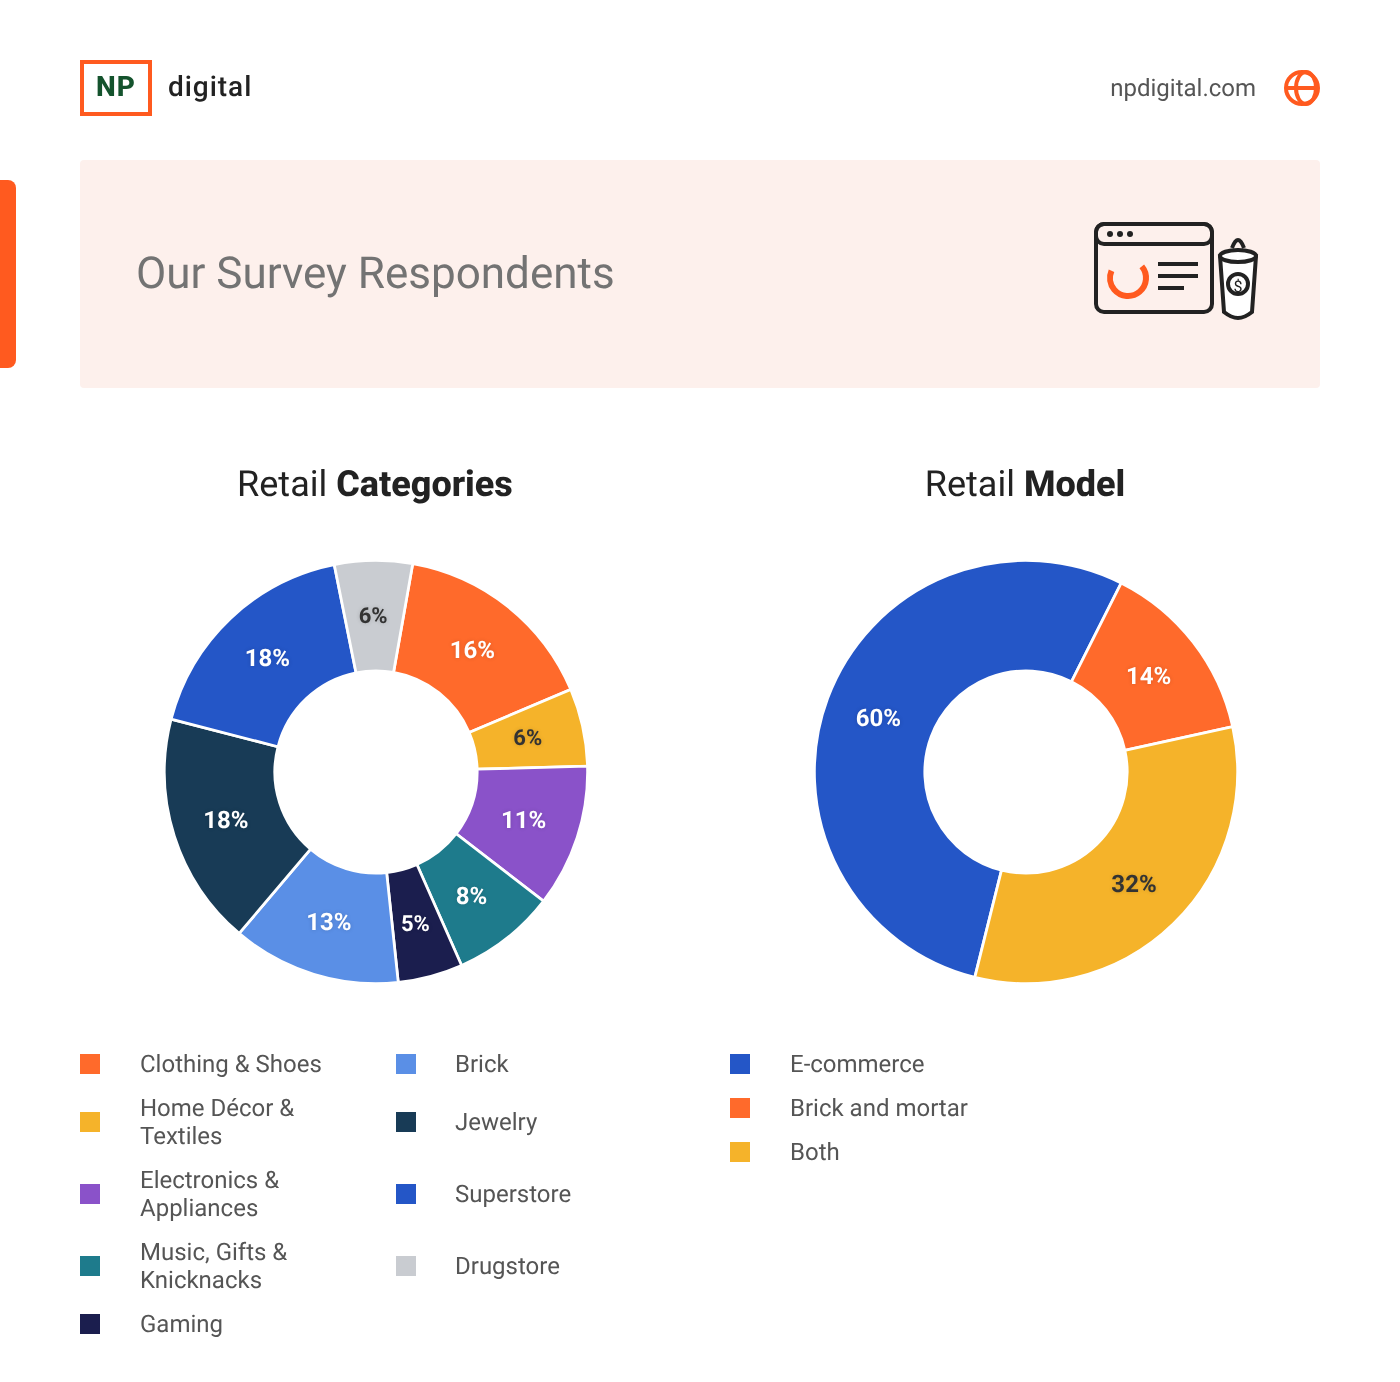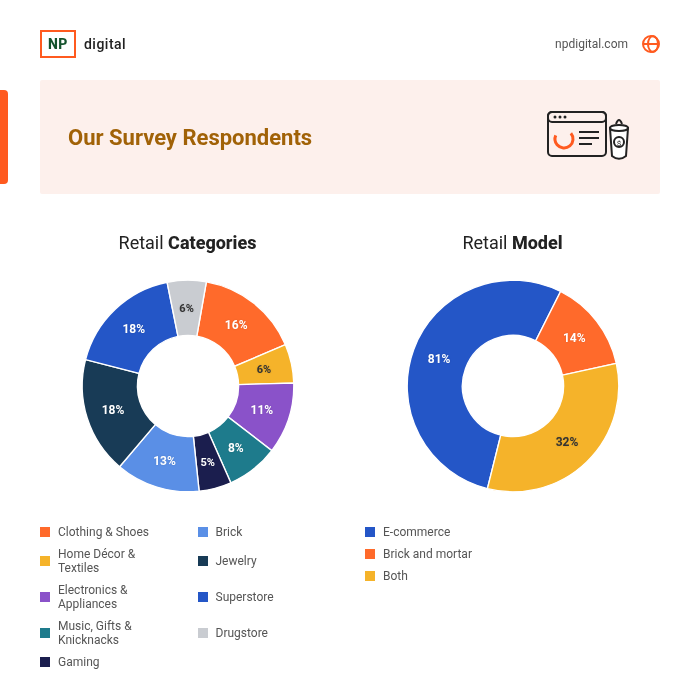--- a/index.html
+++ b/index.html
@@ -48,21 +48,21 @@
     margin-bottom: 38px;
   }
   .hero::before {
     content:"";
     position:absolute;
     left:-40px; top:10px; bottom:10px;
     width:8px;
     background:#ff5a1f;
     border-radius:0 4px 4px 0;
   }
-  .hero-title { font-size: 22px; font-weight: 700; color:#a16207; }
+  .hero-title { font-size: 22px; font-weight: 400; color:#737373; }
 
   .charts-row {
     display:flex;
     justify-content: space-between;
     gap: 30px;
     margin-bottom: 10px;
   }
   .chart-block { flex:1; display:flex; flex-direction:column; align-items:center; }
   .chart-title { font-size:18px; color:#222; margin-bottom:18px; font-weight:400; }
   .chart-title b { font-weight:800; }
@@ -77,21 +77,21 @@
   .legend {
     display:flex;
     flex-wrap:wrap;
     width:100%;
     font-size:12px;
     color:#555;
     gap: 8px 20px;
   }
   .legend.two-col .legend-item { width: calc(50% - 10px); }
   .legend.one-col .legend-item { width: 100%; }
-  .legend-item { display:flex; align-items:center; gap:8px; }
+  .legend-item { display:flex; align-items:center; gap:20px; }
   .swatch { width:10px; height:10px; flex:0 0 10px; }
 </style>
 </head>
 <body>
 
 <div class="top-bar">
   <div class="logo">
     <span class="logo-box">NP</span>
     <span class="logo-text">digital</span>
   </div>
@@ -185,21 +185,21 @@
   <div class="chart-block">
     <div class="chart-title">
       <span>Retail </span><b>Model</b>
     </div>
     <div class="donut-wrap" id="donut-model">
       <svg viewBox="0 0 100 100">
           <path d="M 38.87159280241529 94.63360340869585 A 46 46 0 1 1 70.688232808267 8.914759057893498 L 59.894372212649444 30.350536940731672 A 22 22 0 1 0 44.67771829680731 71.34650597807192 Z" fill="#2456c7" stroke="#fff" stroke-width="0.6"></path>
           <path d="M 70.688232808267 8.914759057893498 A 46 46 0 0 1 94.93318486630918 40.1506904927257 L 71.4897840664957 45.28946067043403 A 22 22 0 0 0 59.894372212649444 30.350536940731672 Z" fill="#ff6a2b" stroke="#fff" stroke-width="0.6"></path>
           <path d="M 94.93318486630918 40.1506904927257 A 46 46 0 0 1 38.871592802415265 94.63360340869583 L 44.6777182968073 71.34650597807192 A 22 22 0 0 0 71.4897840664957 45.28946067043403 Z" fill="#f5b32a" stroke="#fff" stroke-width="0.6"></path>
         </svg>
-    <div class="slice-label" style="left: 18.1249%; top: 38.1688%;">81%</div><div class="slice-label" style="left: 76.8587%; top: 29.1526%;">14%</div><div class="slice-label" style="left: 73.6959%; top: 74.3825%; color: rgb(51, 51, 51);">32%</div></div>
+    <div class="slice-label" style="left: 18.1249%; top: 38.1688%;">60%</div><div class="slice-label" style="left: 76.8587%; top: 29.1526%;">14%</div><div class="slice-label" style="left: 73.6959%; top: 74.3825%; color: rgb(51, 51, 51);">32%</div></div>
     <div class="legend one-col" id="legend-model">
         <div class="legend-item">
           <span class="swatch" style="background: rgb(36, 86, 199);"></span>
           <span>E-commerce</span>
         </div>
         <div class="legend-item">
           <span class="swatch" style="background: rgb(255, 106, 43);"></span>
           <span>Brick and mortar</span>
         </div>
         <div class="legend-item">

